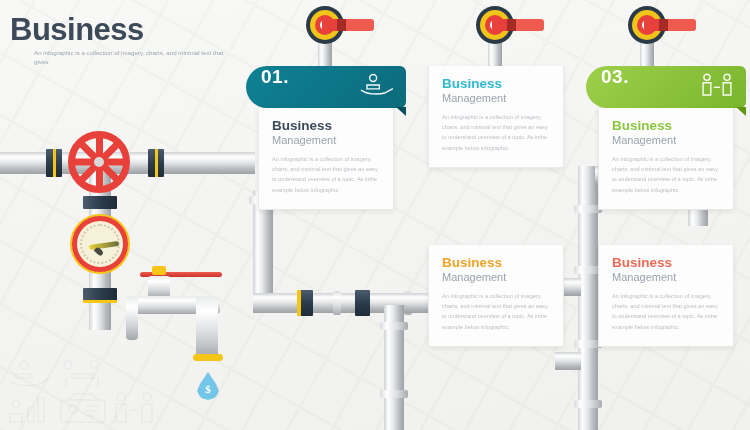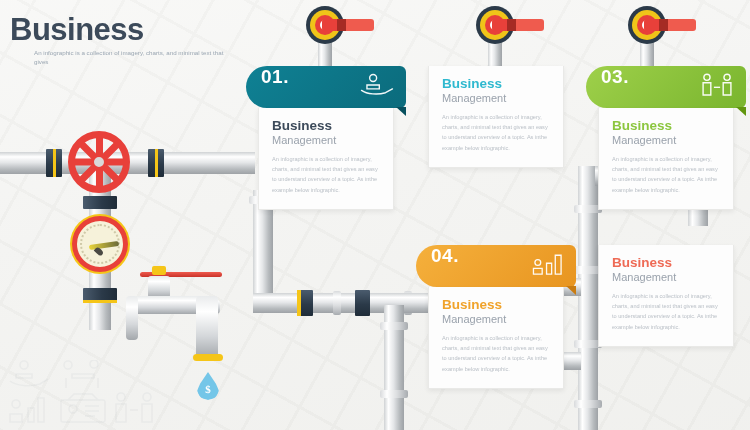--- a/index.html
+++ b/index.html
@@ -267,31 +267,20 @@
       <div class="fold" style="background:#61960f; clip-path:polygon(0 0,100% 0,100% 100%);"></div>
     </div>
     <div class="card-body">
       <div class="cb-title" style="color:#8cc63f;">Business</div>
       <div class="cb-sub">Management</div>
       <div class="cb-text">An infographic is a collection of imagery, charts, and minimal text that gives an easy to understand overview of a topic. As inthe example below infographic.</div>
     </div>
   </div>
 
   <div class="card" style="left:416px; top:245px; width:160px;">
-    <div class="card-head" style="background:linear-gradient(135deg,#f5b03c,#e89520);">
-      <span class="num">04.</span>
-      <span class="ic">
-        <svg width="32" height="24" viewBox="0 0 44 30">
-          <circle cx="8" cy="13" r="4" fill="none" stroke="#fff" stroke-width="1.8"></circle>
-          <path d="M2 21h12v8H2z" fill="none" stroke="#fff" stroke-width="1.8"></path>
-          <path d="M20 14h7v15h-7zM32 3h8v26h-8z" fill="none" stroke="#fff" stroke-width="1.8"></path>
-        </svg>
-      </span>
-      <div class="fold" style="background:#c97c12; clip-path:polygon(0 0,100% 0,100% 100%);"></div>
-    </div>
     <div class="card-body">
       <div class="cb-title" style="color:#f0a32b;">Business</div>
       <div class="cb-sub">Management</div>
       <div class="cb-text">An infographic is a collection of imagery, charts, and minimal text that gives an easy to understand overview of a topic. As inthe example below infographic.</div>
     </div>
   </div>
 
   <div class="card" style="left:586px; top:245px; width:160px;">
     <div class="card-body">
       <div class="cb-title" style="color:#ee6a55;">Business</div>

